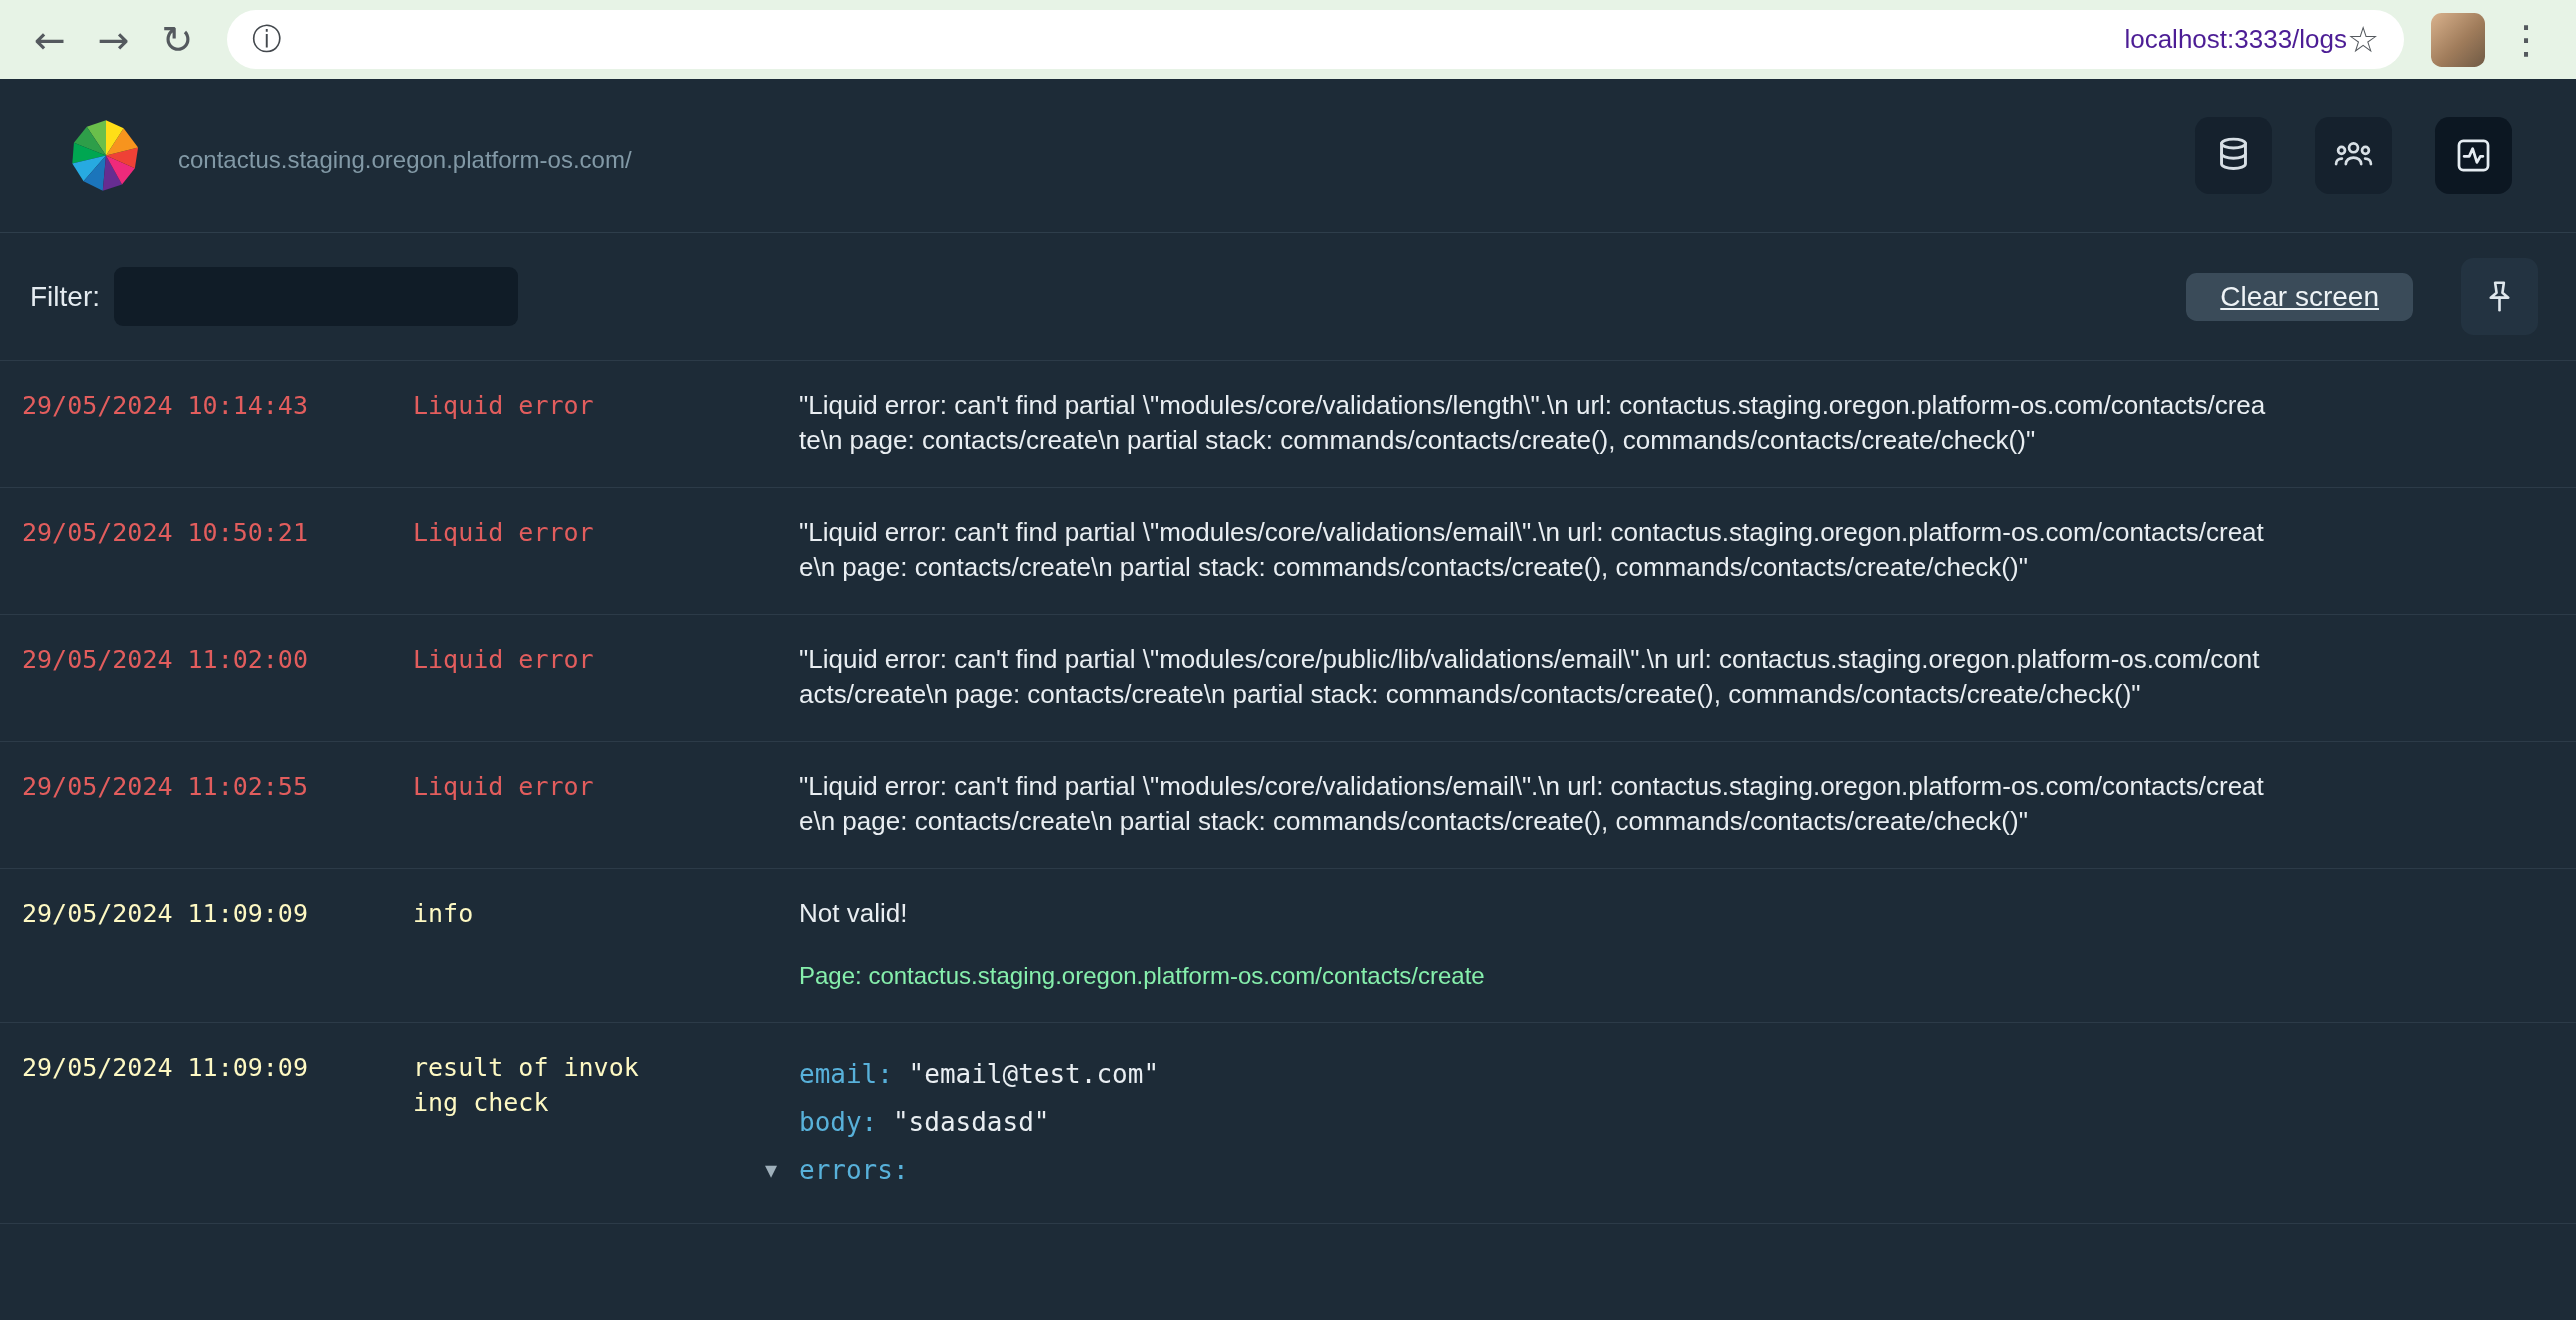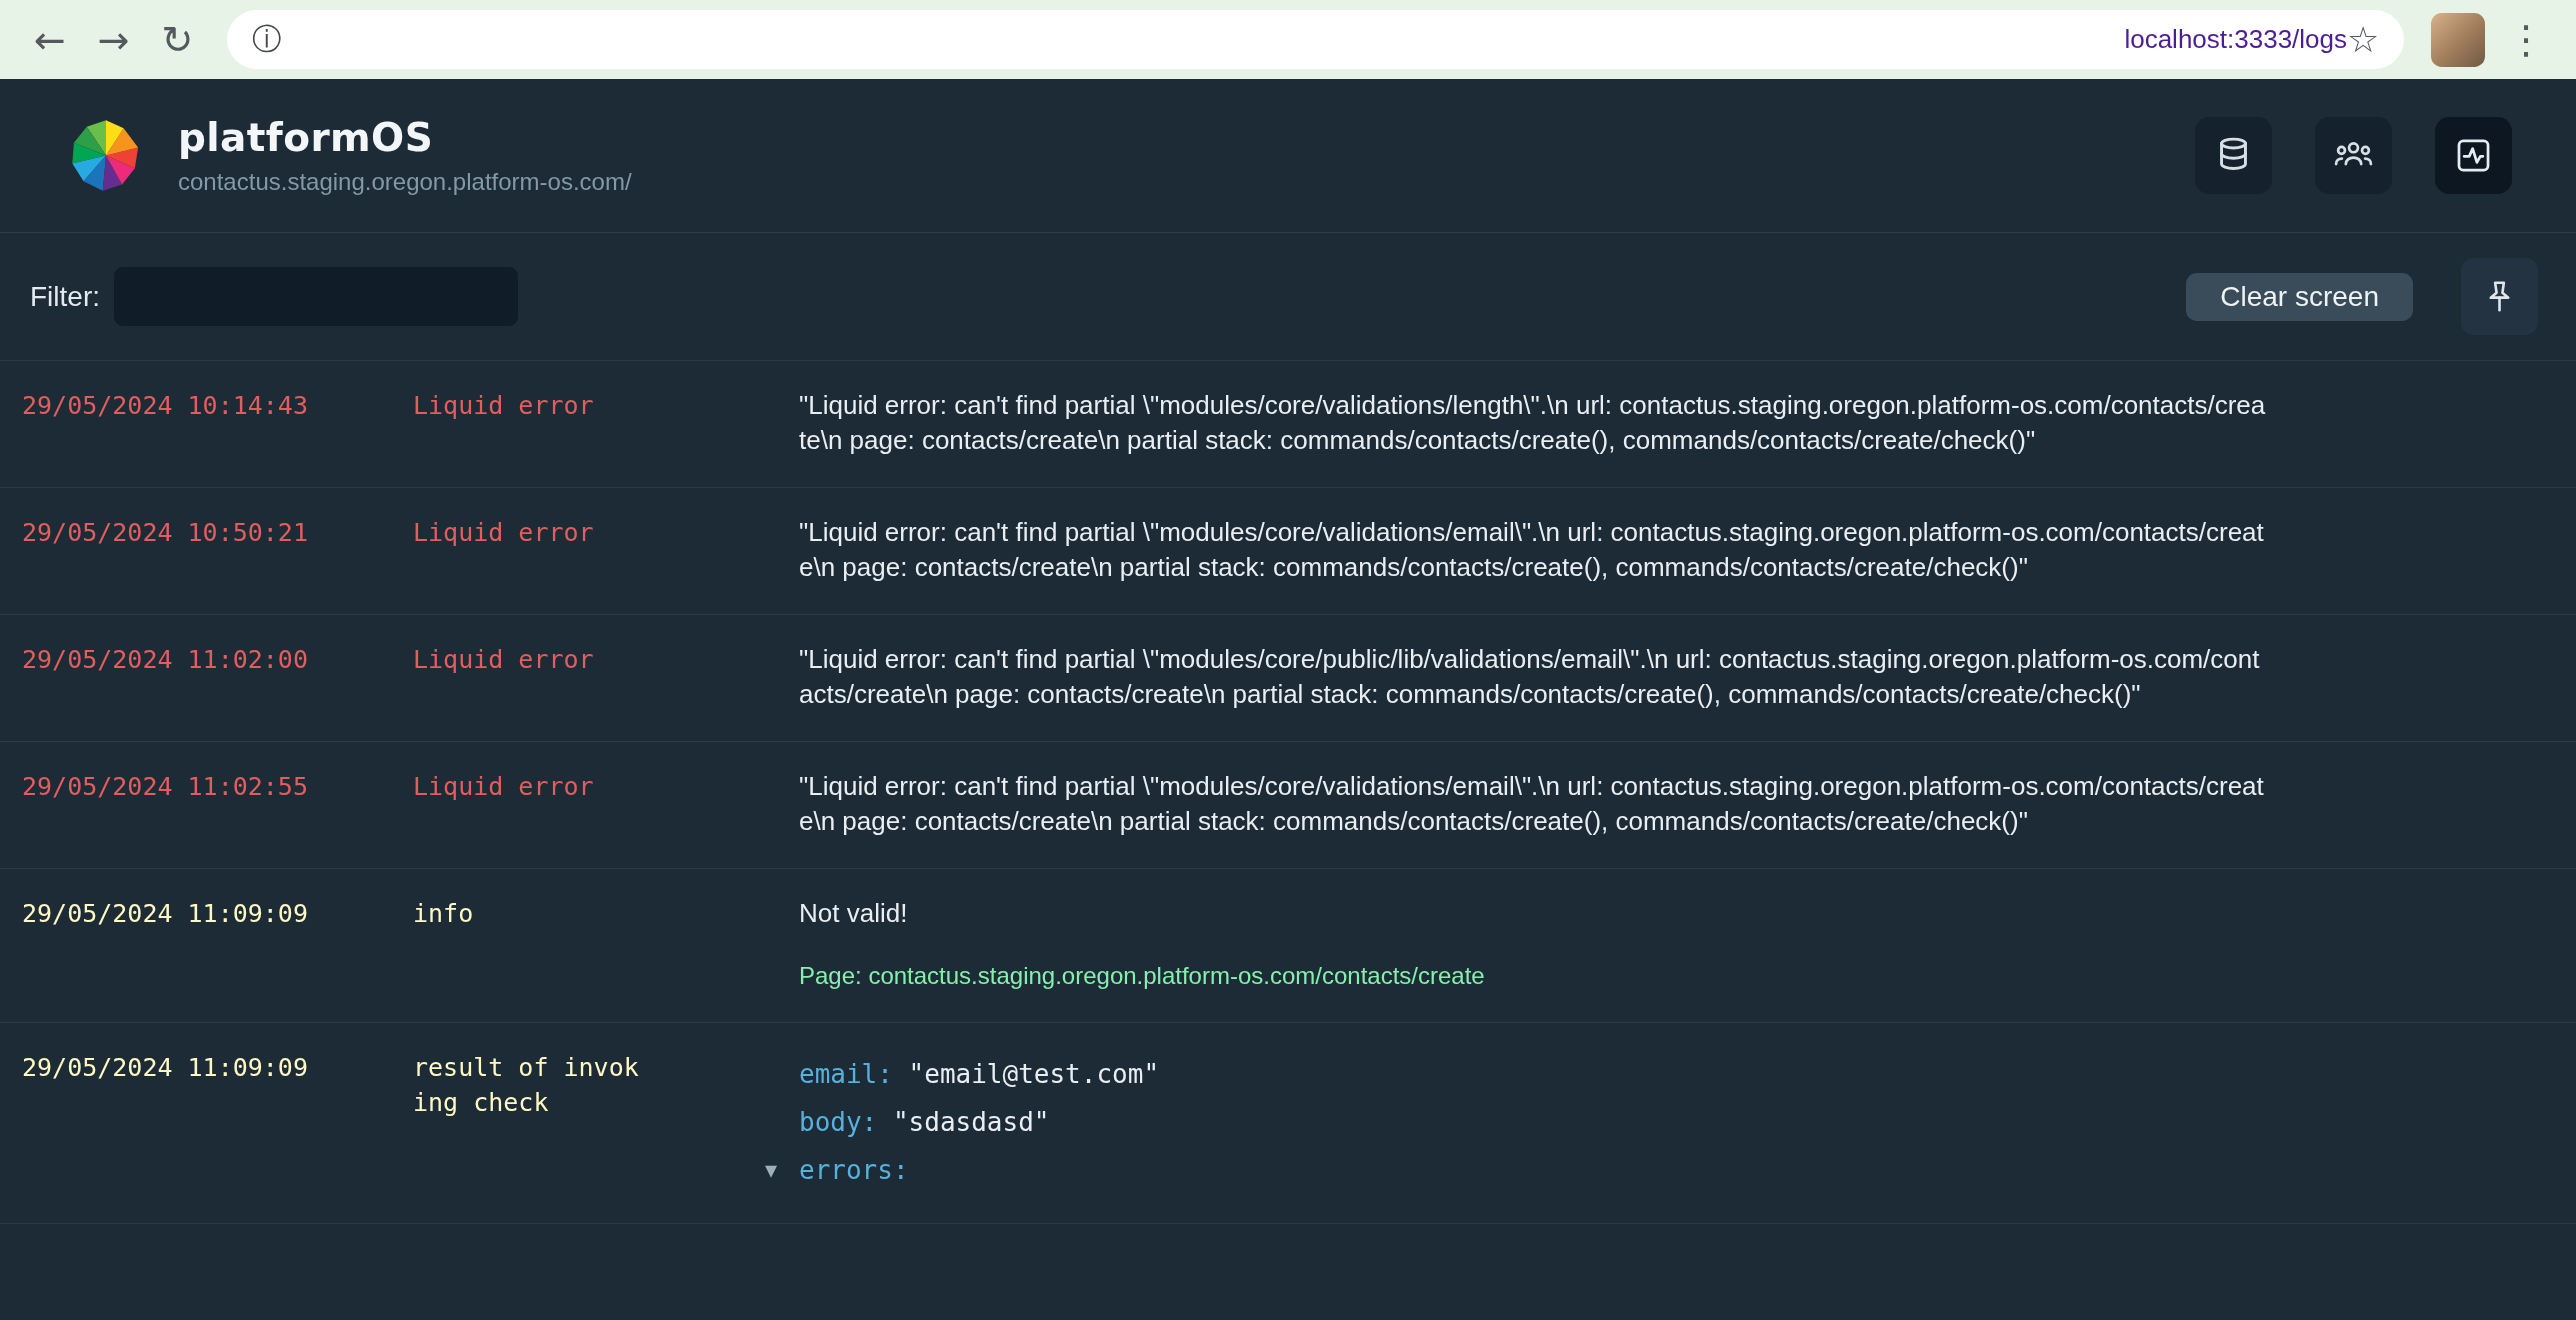--- a/index.html
+++ b/index.html
@@ -25,21 +25,21 @@
   .brand-url { font-size:24px; color:#8299a6; margin-top:8px; }
   .header-actions { margin-left:auto; display:flex; gap:43px; }
   .icon-btn { width:77px; height:77px; border-radius:14.3px; background:#15212d; border:none; display:flex; align-items:center; justify-content:center; cursor:pointer; }
   .icon-btn.active { background:#0c1722; }
   .icon-btn svg { width:41px; height:41px; }
 
   
   .filter-bar { height:128px; display:flex; align-items:center; padding:0 38px 0 30px; border-bottom:0.9px solid #2c3b48; }
   .filter-label { font-size:28px; color:#e4ebf0; }
   .filter-input { width:404px; height:59px; margin-left:14.3px; background:#101c27; border:none; border-radius:9px; color:#e4ebf0; font-size:25px; padding:0 19.7px; outline:none; font-family:inherit; }
-  .clear-btn { margin-left:auto; height:48px; padding:0 34px; background:#3a4b59; border:none; border-radius:10.7px; color:#eef3f6; font-size:28px; font-family:inherit; cursor:pointer; }
+  .clear-btn { margin-left:auto; height:48px; padding:0 34px; background:#3a4b59; border:none; border-radius:10.7px; color:#eef3f6; font-size:28px; font-family:inherit; cursor:pointer;text-decoration:underline; }
   .pin-btn { width:77px; height:77px; margin-left:48px; background:#233341; border:none; border-radius:12.5px; display:flex; align-items:center; justify-content:center; cursor:pointer; }
   .pin-btn svg { width:39px; height:39px; }
 
   
   .log-row { display:flex; align-items:flex-start; padding:27px 0 29px; border-bottom:0.9px solid #2c3b48; }
   .col-time { width:413px; flex:none; padding-left:22px; font-family:"DejaVu Sans Mono",monospace; font-size:25px; line-height:35px; }
   .col-type { width:386px; flex:none; padding-right:154px; font-family:"DejaVu Sans Mono",monospace; font-size:25px; line-height:35px; word-break:break-all; }
   .col-msg  { flex:1; padding-right:308px; font-size:26px; line-height:35px; color:#e9eef2; word-break:break-all; }
   .error .col-time, .error .col-type { color:#e25d5d; }
   .info  .col-time, .info  .col-type { color:#fef9c3; }
@@ -77,21 +77,20 @@
         <polygon points="50,48 8,58 22,80" fill="#27aae1"></polygon>
         <polygon points="50,48 22,80 46,92" fill="#1b75bb"></polygon>
         <polygon points="50,48 46,92 70,84" fill="#662d91"></polygon>
         <polygon points="50,48 70,84 86,64" fill="#ee2a7b"></polygon>
         <polygon points="50,48 86,64 90,38" fill="#ef4136"></polygon>
         <polygon points="50,48 90,38 72,14" fill="#f7941e"></polygon>
         <polygon points="50,48 72,14 50,4" fill="#ffde17"></polygon>
       </svg>
     </span>
     <div>
-      <div class="brand-name">platformOS</div>
       <div class="brand-url">contactus.staging.oregon.platform-os.com/</div>
     </div>
   </div>
   <div class="header-actions">
     <button class="icon-btn">
       <svg viewBox="0 0 24 24" fill="none" stroke="#d7dfe5" stroke-width="1.7" stroke-linecap="round">
         <ellipse cx="12" cy="5" rx="7" ry="2.6"></ellipse>
         <path d="M5 5v6c0 1.4 3.1 2.6 7 2.6s7-1.2 7-2.6V5"></path>
         <path d="M5 11v6c0 1.4 3.1 2.6 7 2.6s7-1.2 7-2.6v-6"></path>
       </svg>

